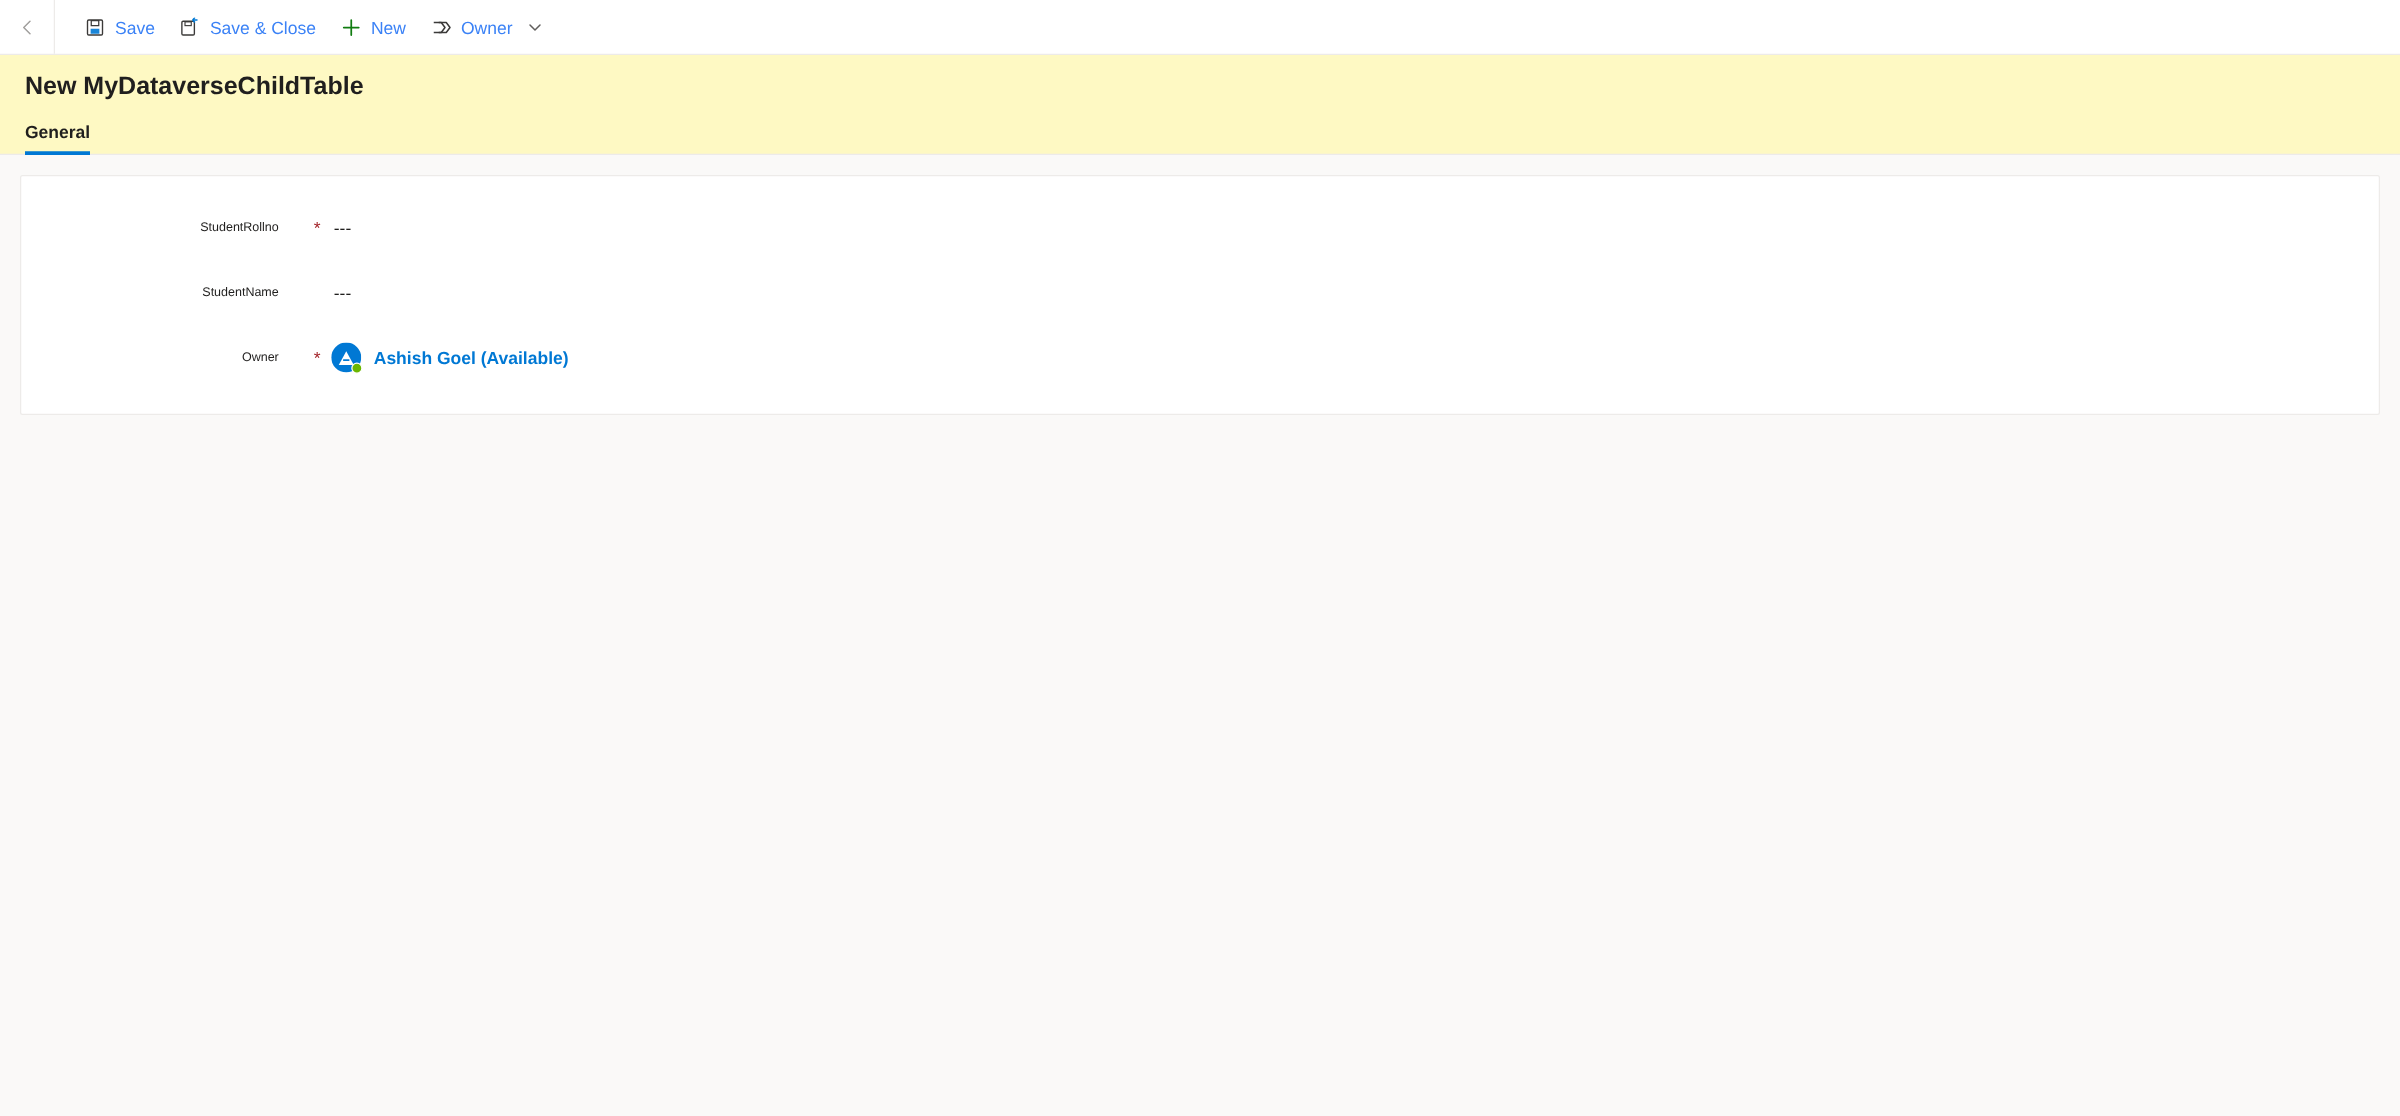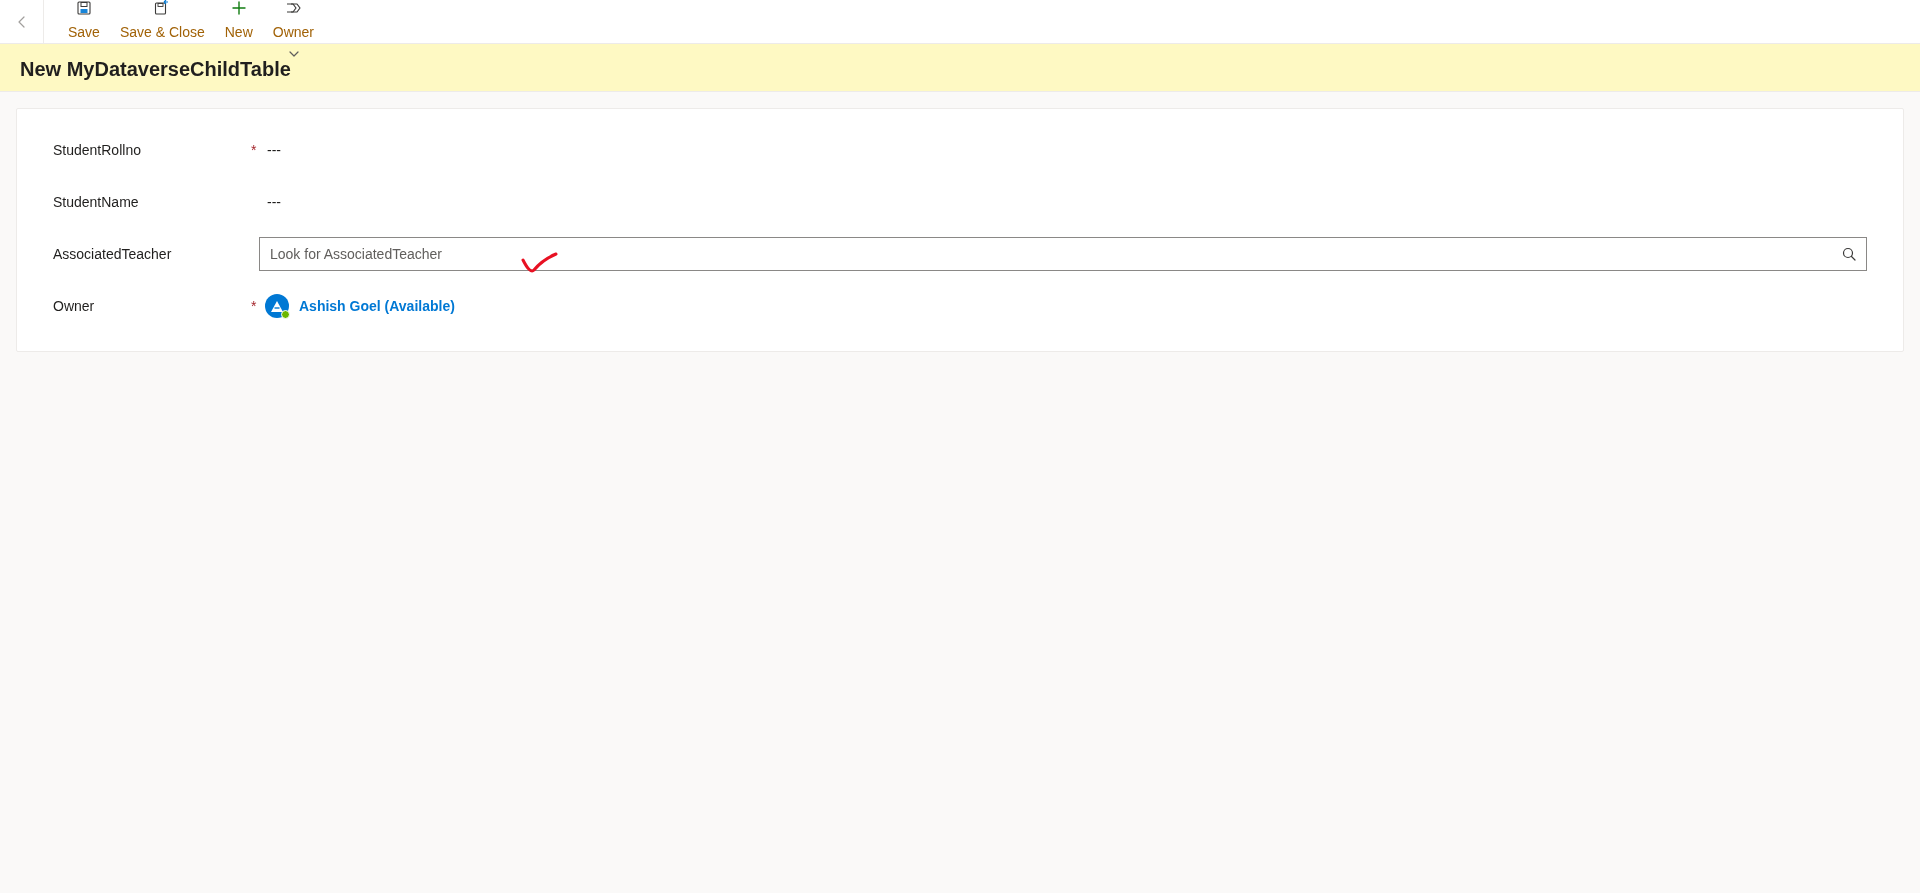--- a/index.html
+++ b/index.html
@@ -35,23 +35,22 @@
   }
   .cmd-btn {
     display: flex;
     align-items: center;
     height: 44px;
     padding: 0 10px;
     background: transparent;
     border: none;
     cursor: pointer;
     font-size: 14px;
-    color: #a16207;
+    color: #3b82f6;
     gap: 8px;
-    flex-direction: column;
   }
   .icon-wrap {
     width: 16px;
     height: 16px;
     display: inline-flex;
     align-items: center;
     justify-content: center;
   }
   .chev { margin-left: 2px; }
 
@@ -101,22 +100,23 @@
     display: flex;
     align-items: center;
     min-height: 34px;
     margin-bottom: 18px;
   }
   .field-row:last-child { margin-bottom: 0; }
   .field-label-col {
     width: 170px;
     display: flex;
     align-items: center;
-    font-size: 14px;
-    color: #201f1e;
+    font-size: 10px;
+    color: #201f1e;
+    justify-content: flex-end;
   }
   .field-req {
     color: #a4262c;
     margin-left: 28px;
     width: 8px;
     display: inline-block;
   }
   .field-value-col {
     flex: 1;
     display: flex;
@@ -253,20 +253,25 @@
             <path d="M2 4 L6 8 L10 4" stroke="#605e5c" stroke-width="1.2" fill="none" stroke-linecap="round" stroke-linejoin="round"></path>
           </svg>
       </span>
     </button>
 
   </div>
 </div>
 
 <div class="page-header">
   <div class="page-title">New MyDataverseChildTable</div>
+  <div class="tabs">
+    <div class="tab active">
+      <span>General</span>
+    </div>
+  </div>
 </div>
 
 <div class="content-area">
   <div class="form-card">
 
     <div class="field-row">
       <div class="field-label-col">
         <span>StudentRollno</span>
       </div>
       <span class="field-req">*</span>
@@ -278,43 +283,20 @@
     <div class="field-row">
       <div class="field-label-col">
         <span>StudentName</span>
       </div>
       <span class="field-req"></span>
       <div class="field-value-col">
         <span class="empty-value">---</span>
       </div>
     </div>
 
-    <div class="field-row">
-      <div class="field-label-col">
-        <span>AssociatedTeacher</span>
-      </div>
-      <span class="field-req"></span>
-      <div class="field-value-col">
-        <div class="lookup-wrap">
-          <input class="lookup-input" type="text" placeholder="Look for AssociatedTeacher" style="">
-          <button class="search-btn">
-            <span class="icon-wrap">
-              <svg width="16" height="16" viewBox="0 0 16 16">
-                <circle cx="7" cy="7" r="4.5" fill="none" stroke="#3b3a39" stroke-width="1.2"></circle>
-                <line x1="10.5" y1="10.5" x2="14" y2="14" stroke="#3b3a39" stroke-width="1.2" stroke-linecap="round"></line>
-              </svg>
-            </span>
-          </button>
-
-          <svg class="red-check" width="40" height="24" viewBox="0 0 40 24">
-            <path d="M3 8 Q10 22 14 18 Q22 8 36 2" stroke="#e81123" stroke-width="3" fill="none" stroke-linecap="round"></path>
-          </svg>
-        </div>
-      </div>
-    </div>
 
     <div class="field-row" style="margin-bottom:0;">
       <div class="field-label-col">
         <span>Owner</span>
       </div>
       <span class="field-req">*</span>
       <div class="field-value-col">
         <div class="user-chip">
           <span class="presence-avatar">
             <svg width="24" height="24" viewBox="0 0 24 24">

